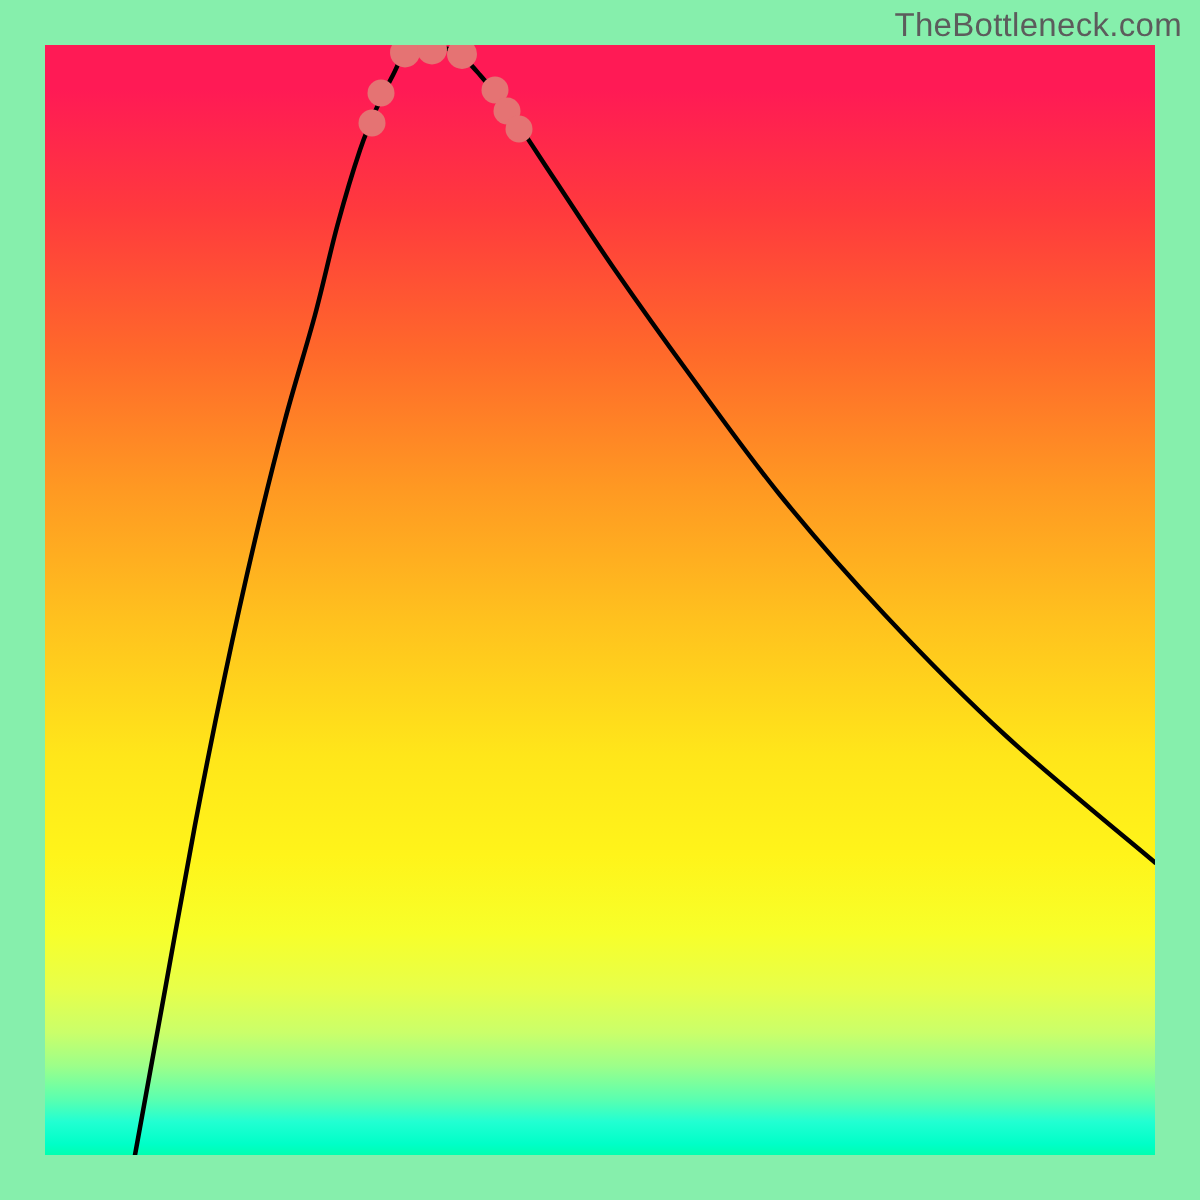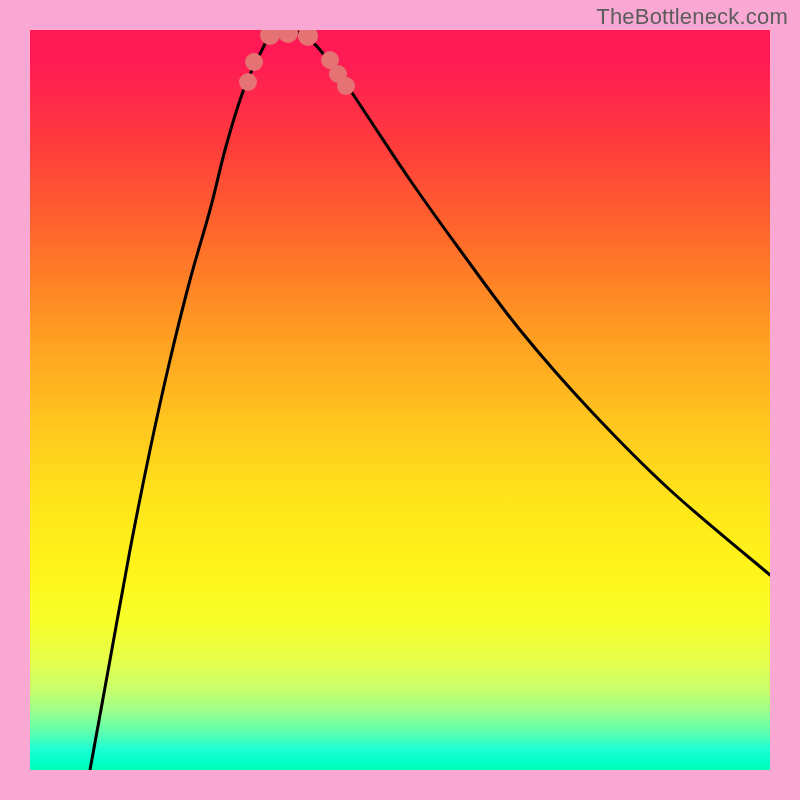--- a/index.html
+++ b/index.html
@@ -8,21 +8,21 @@
     width: 800px;
     height: 800px;
     background: #000;
     overflow: hidden;
     font-family: Arial, Helvetica, sans-serif;
   }
   .frame {
     position: relative;
     width: 800px;
     height: 800px;
-    background: #f9a8d4;
+    background: #86efac;
   }
   .watermark {
     position: absolute;
     top: 4px;
     right: 12px;
     color: #5c5c5c;
     font-size: 22px;
     font-weight: 500;
     letter-spacing: 0.2px;
     z-index: 10;

